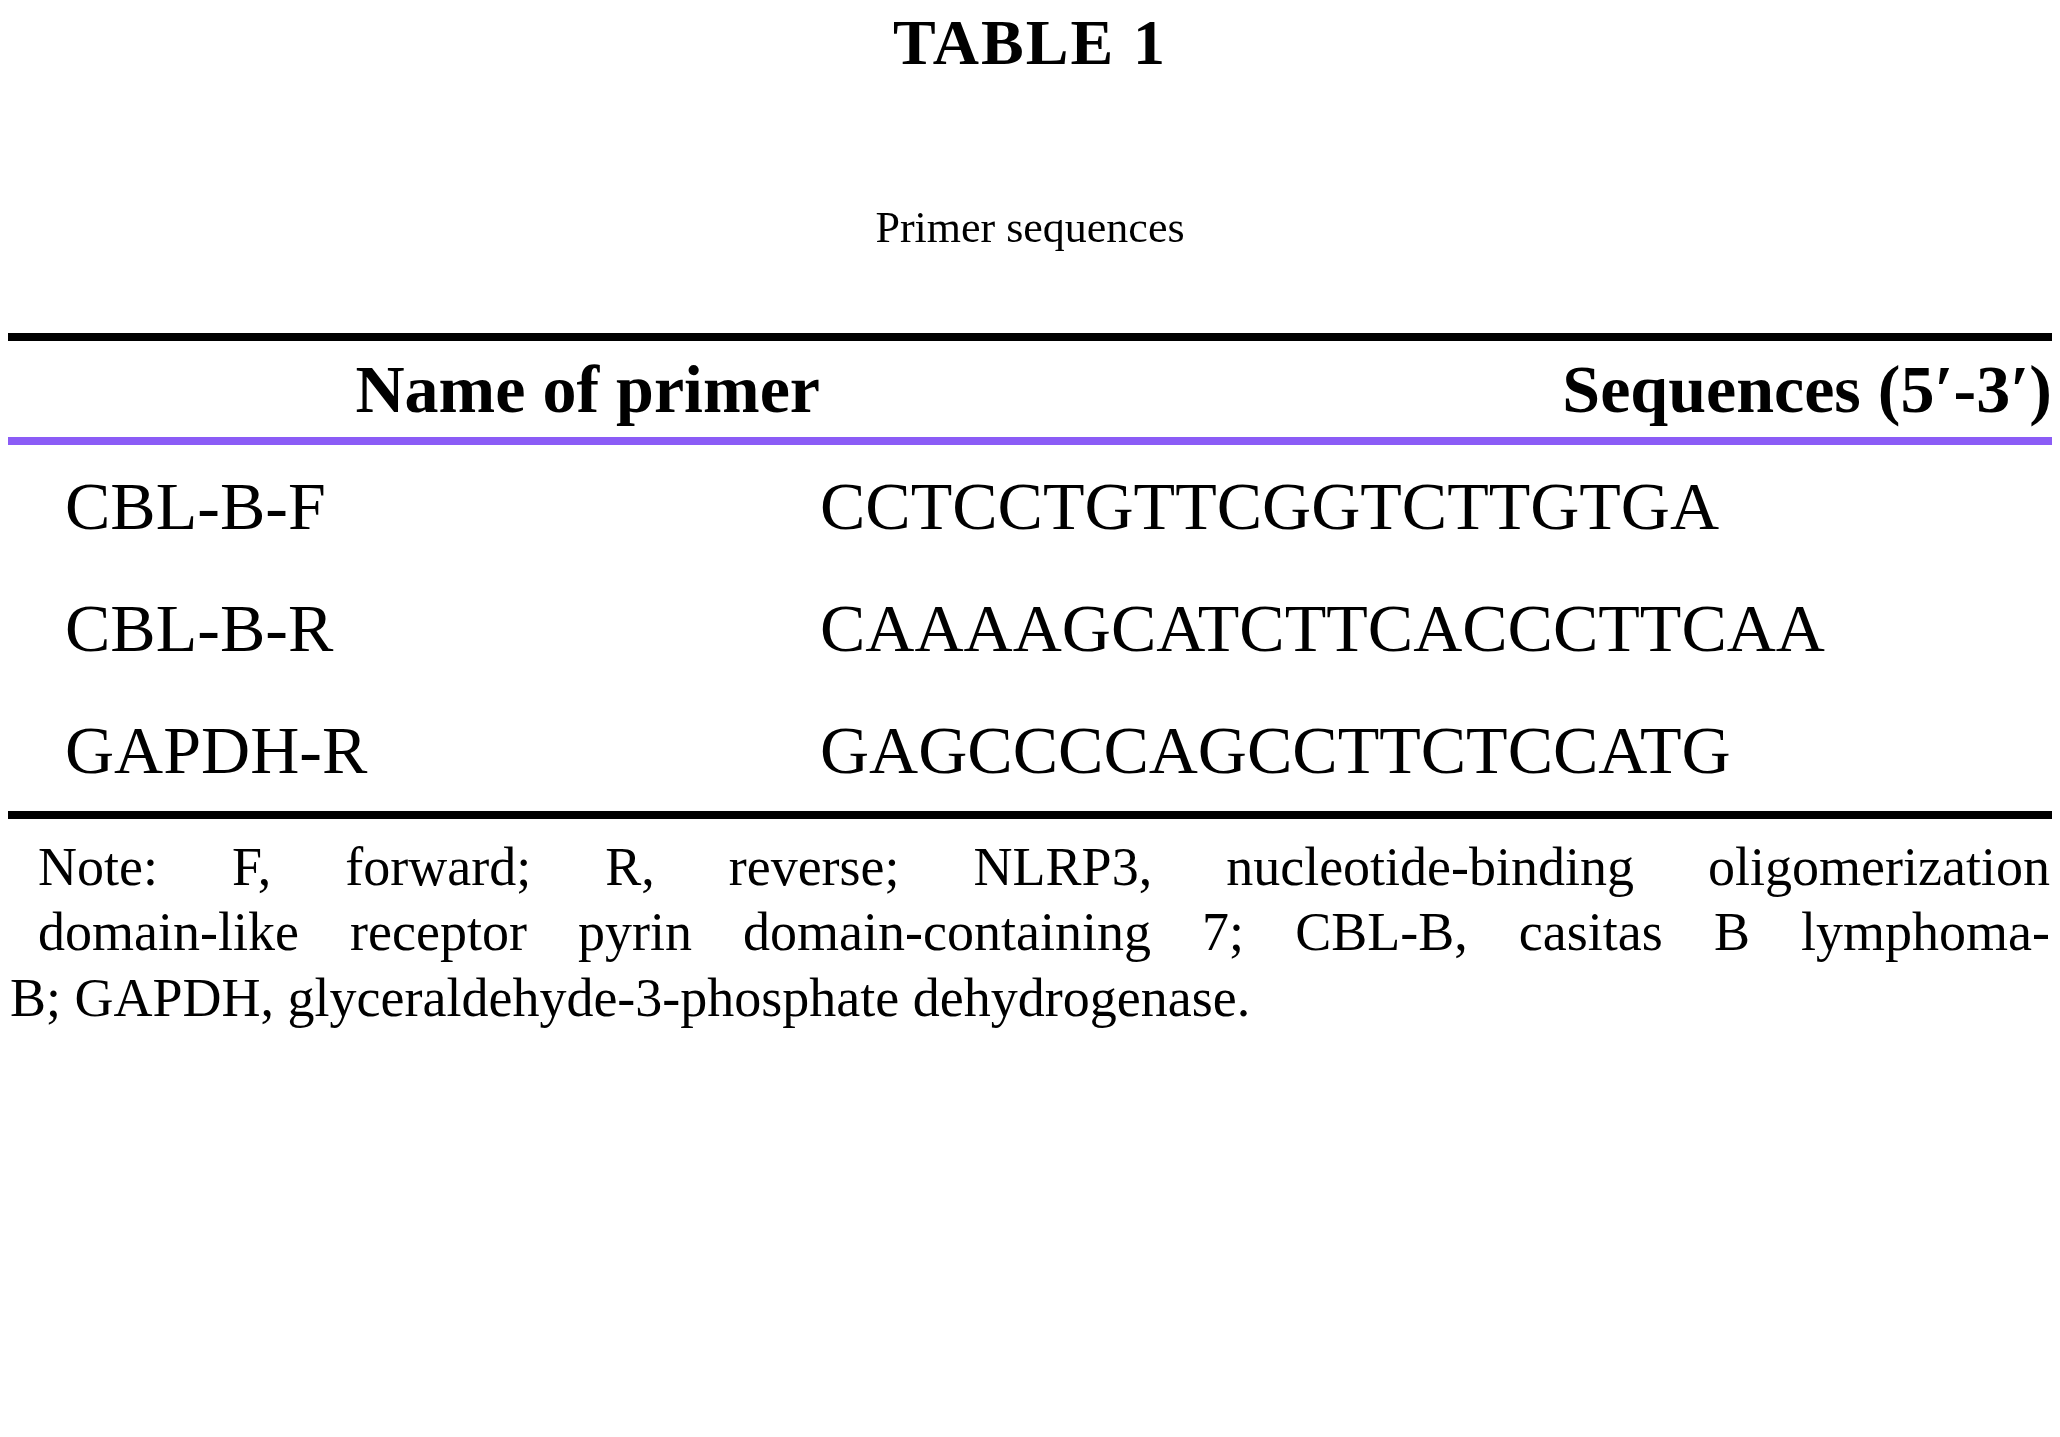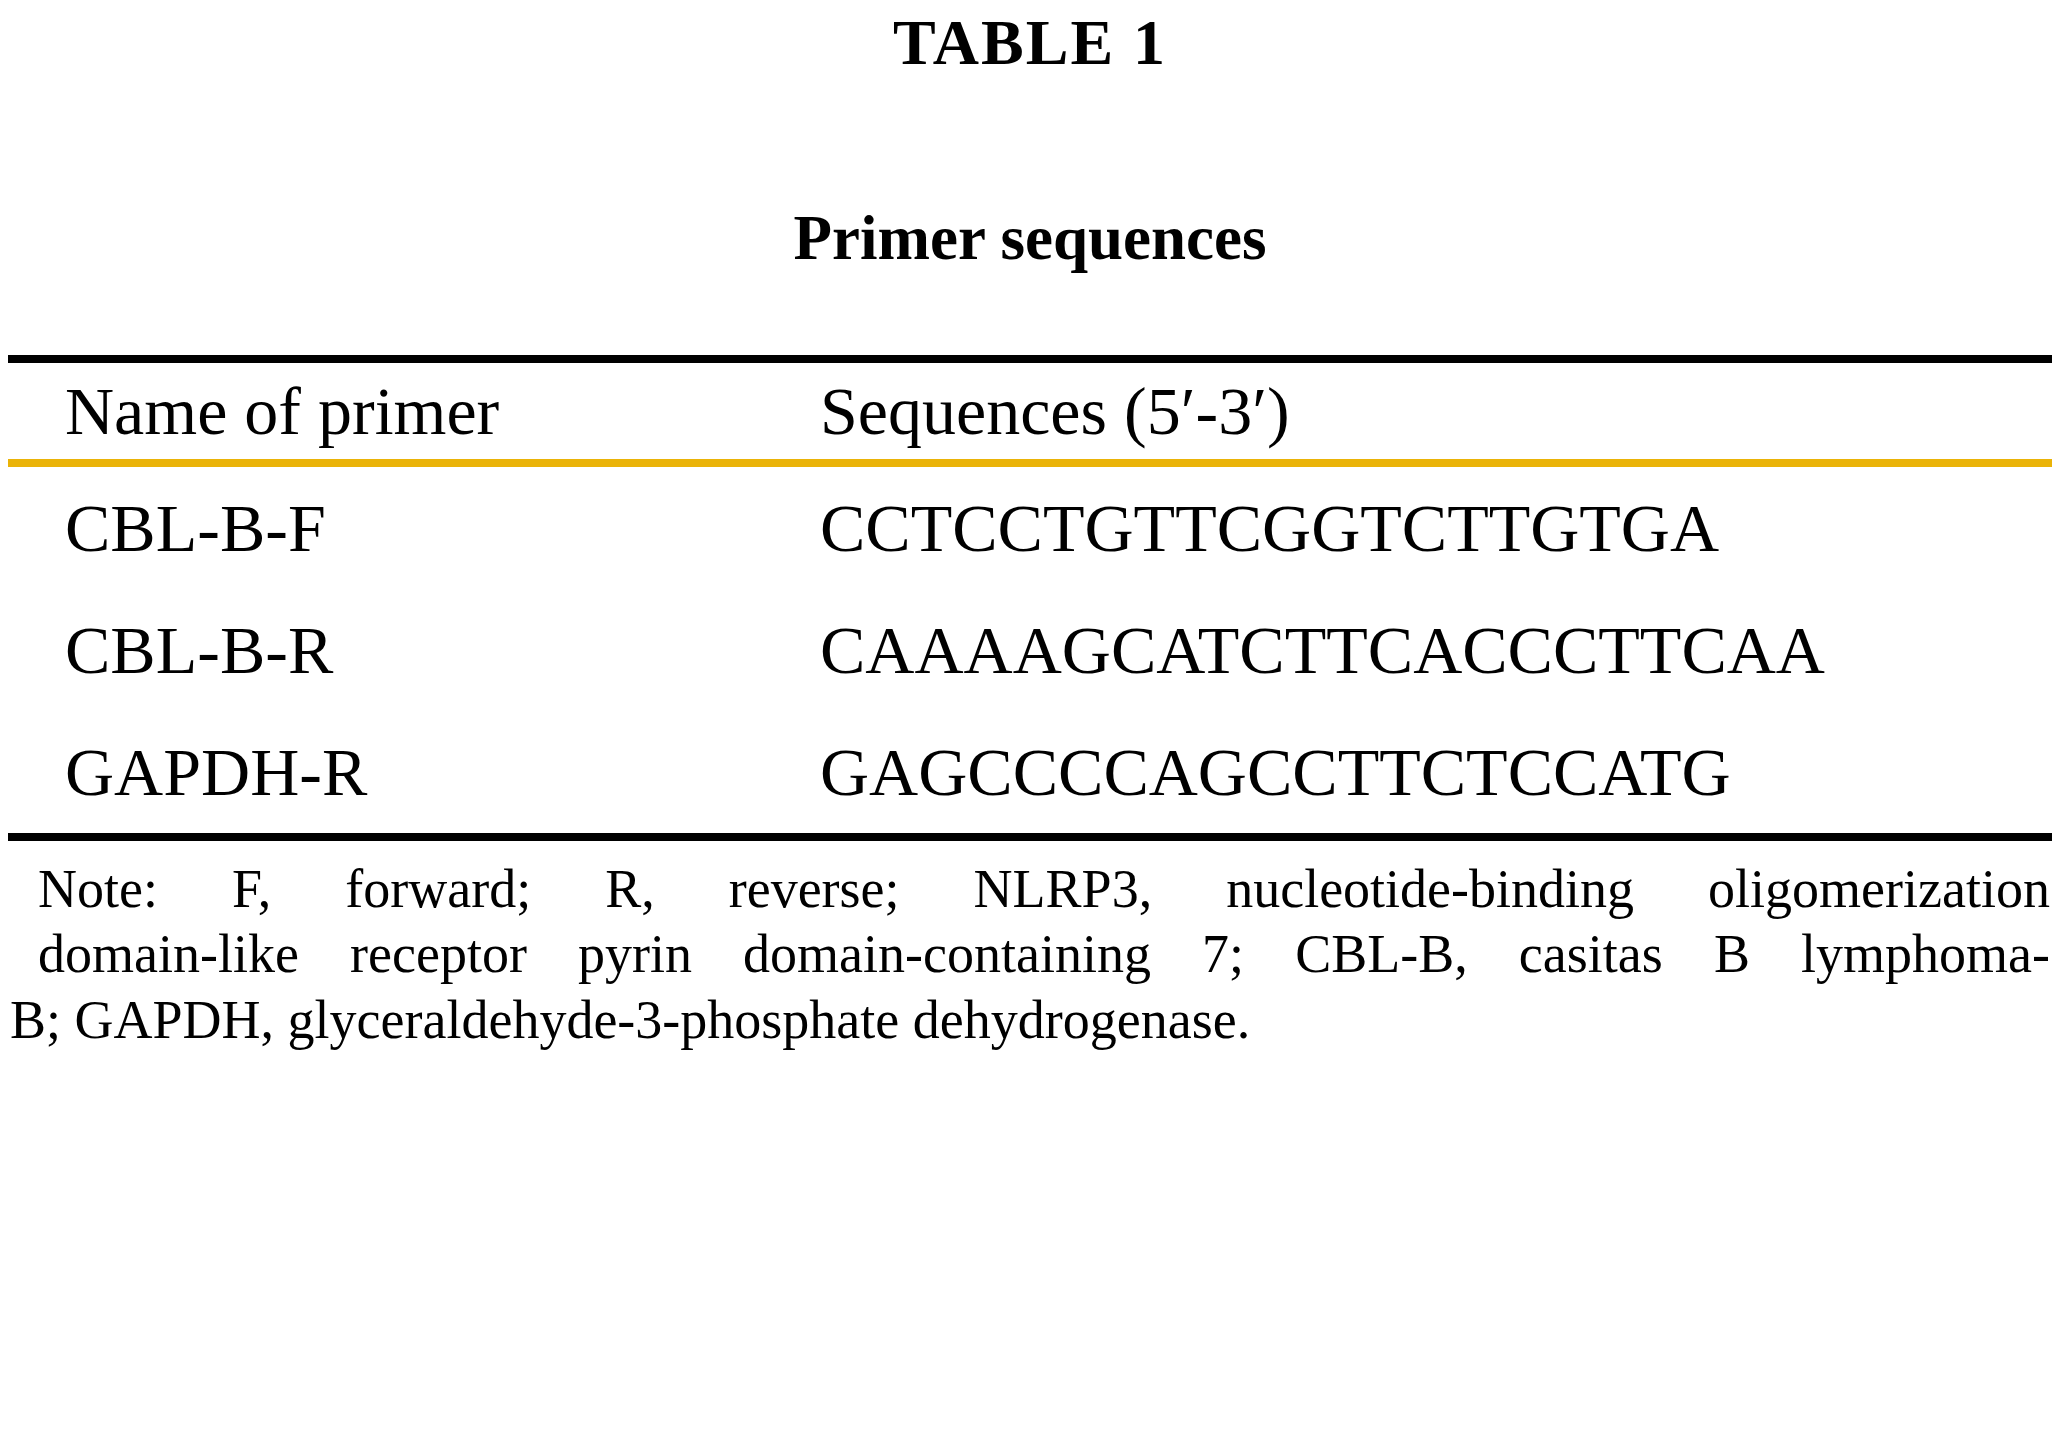--- a/index.html
+++ b/index.html
@@ -19,36 +19,36 @@
   .table-title {
     margin: 6px 0 0 0;
     text-align: center;
     font-size: 64px;
     font-weight: bold;
     letter-spacing: 2px;
   }
   .table-subtitle {
     margin: 122px 0 0 0;
     text-align: center;
-    font-size: 63px;
-    font-weight: bold;
+    font-size: 44px;
+    font-weight: normal;
   }
   table.primer-table {
     width: 2044px;
     margin: 80px 8px 0 8px;
     border-collapse: collapse;
     border-top: 8px solid #000;
     border-bottom: 8px solid #000;
     font-size: 68px;
     table-layout: fixed;
   }
   table.primer-table thead th {
-    border-bottom: 8px solid #eab308;
-    text-align: left;
-    font-weight: normal;
+    border-bottom: 8px solid #8b5cf6;
+    text-align: right;
+    font-weight: bold;
     height: 96px;
     vertical-align: middle;
     padding: 0;
   }
   table.primer-table th.col-name,
   table.primer-table td.cell-name {
     width: 755px;
     padding-left: 57px;
   }
   table.primer-table th.col-seq,

